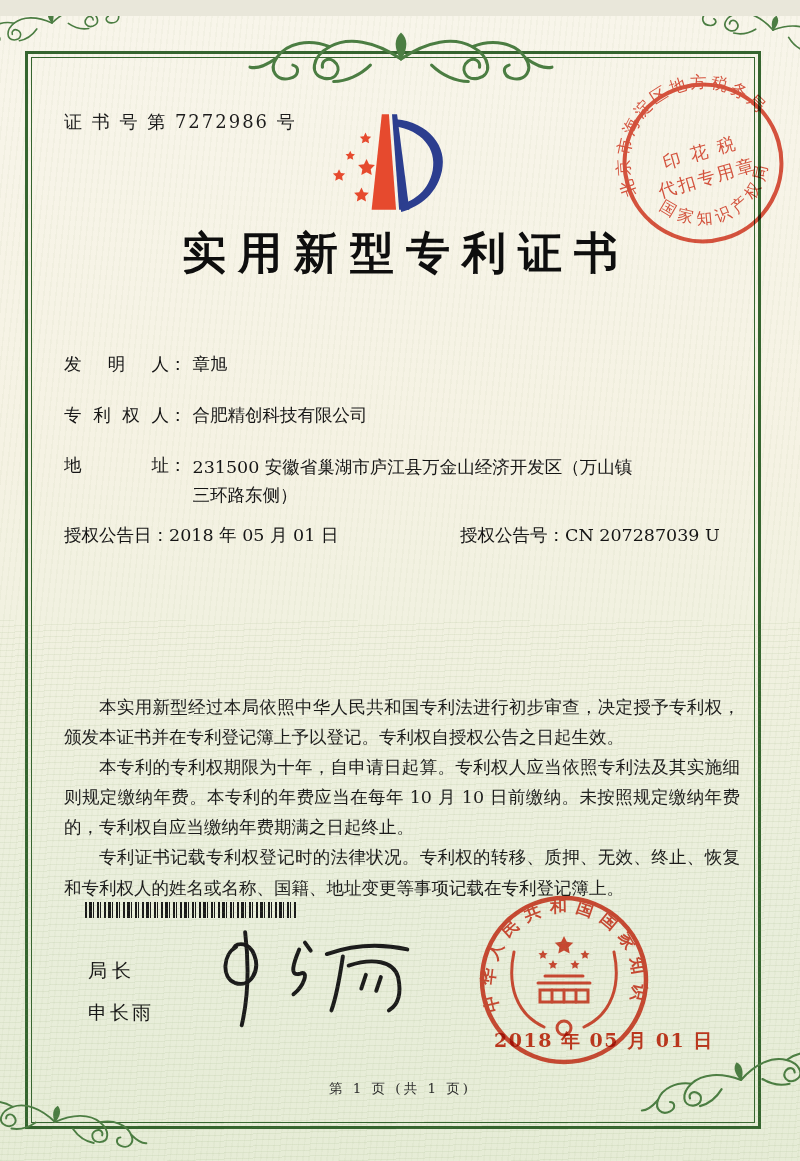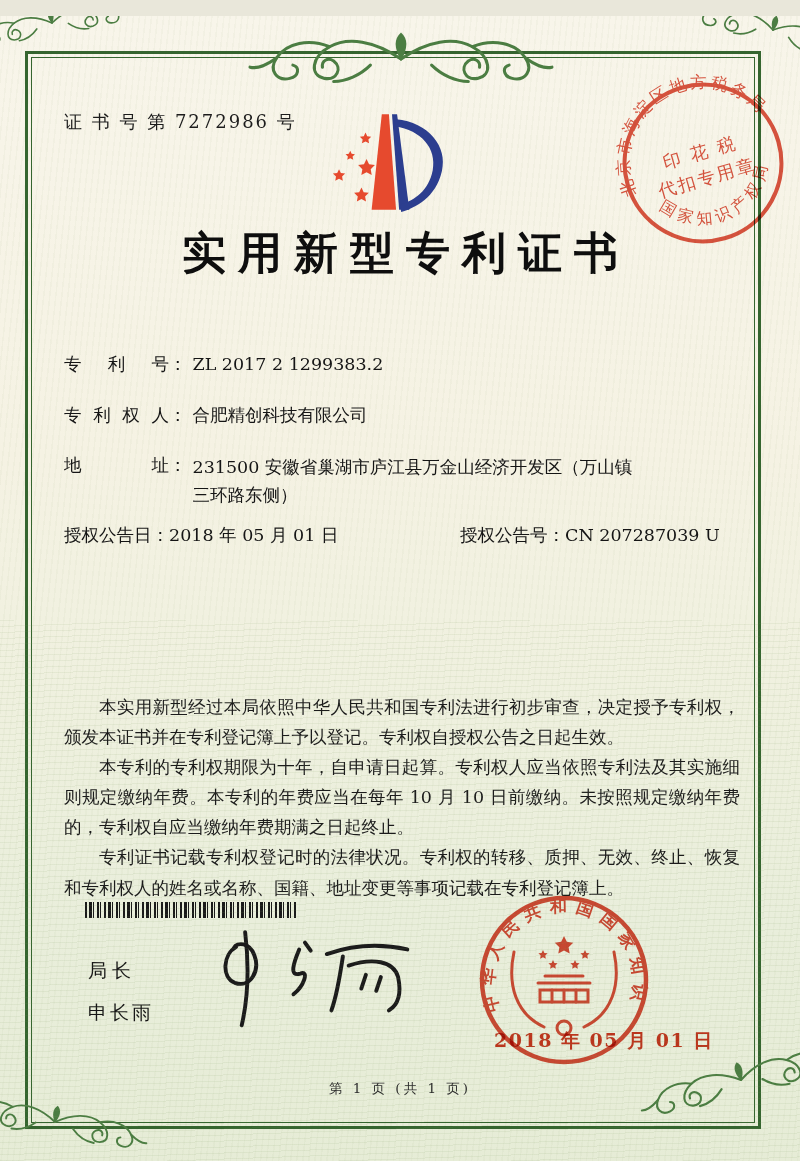--- a/index.html
+++ b/index.html
@@ -112,21 +112,21 @@
     <g fill="#2c3e8f">
       <path d="M69,8 L74,8 L86,102 L76,102 Z"></path>
       <path d="M73,13 C105,16 124,40 118,64 C112,90 92,100 78,104 L77,97 C92,92 105,83 109,63 C113,42 98,24 72,20 Z"></path>
     </g>
   </svg>
 
   <div class="title">实用新型专利证书</div>
 
   <div class="fields">
     <div class="field-row">
-      <span class="lbl">专利号</span>：<span class="val">ZL 2017 2 1299383.2</span>
+      <span class="lbl">发明人</span>：<span class="val">章旭</span>
     </div>
     <div class="field-row">
       <span class="lbl">专利权人</span>：<span class="val">合肥精创科技有限公司</span>
     </div>
     <div class="field-row address">
       <span class="lbl">地址</span>：<span class="val">231500 安徽省巢湖市庐江县万金山经济开发区（万山镇三环路东侧）</span>
     </div>
     <div class="grant-row">
       <span><span class="lbl">授权公告日</span>：<span class="val">2018 年 05 月 01 日</span></span>
       <span class="grant-right"><span>授权公告号</span>：<span class="val">CN 207287039 U</span></span>

